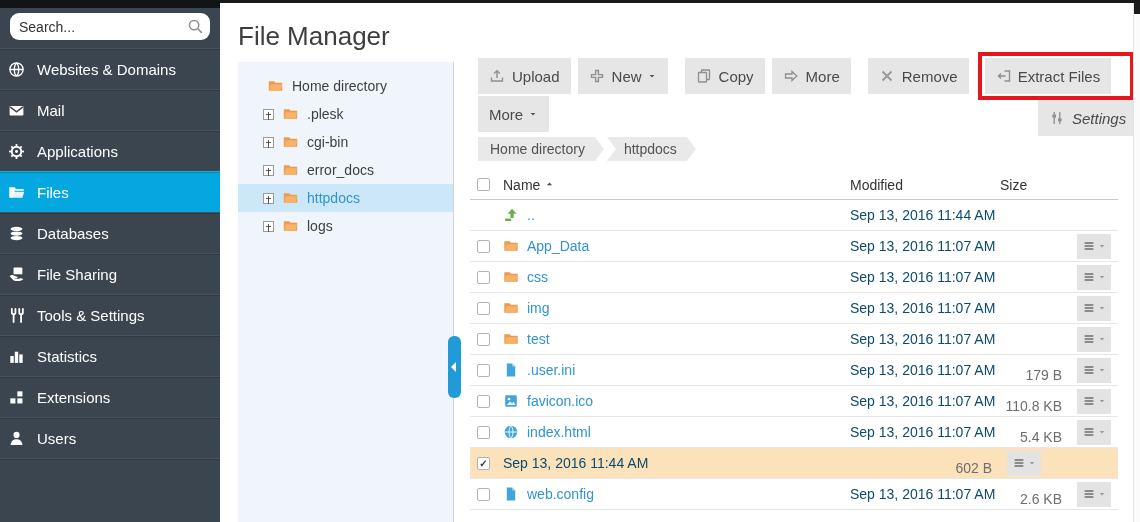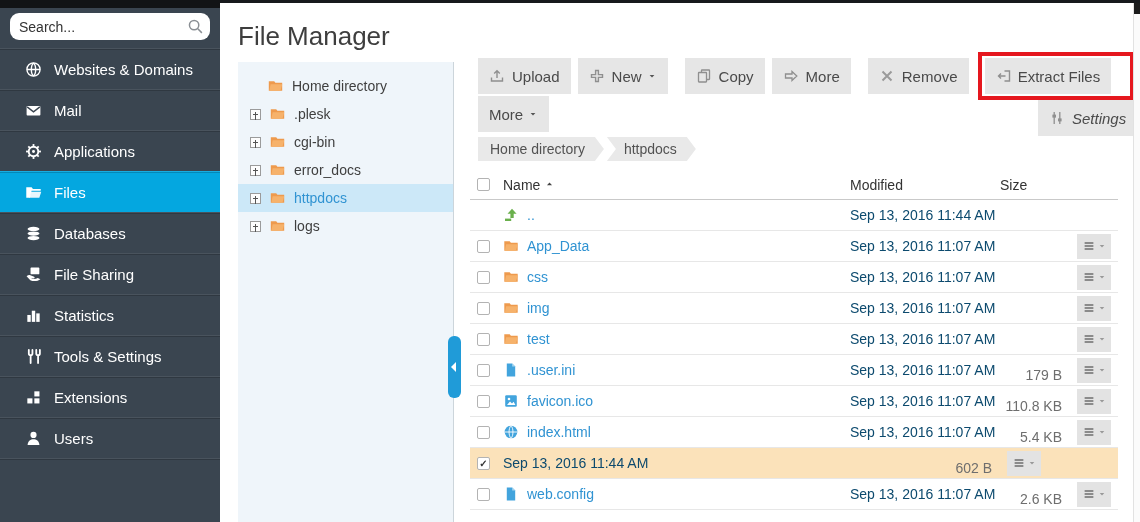--- a/index.html
+++ b/index.html
@@ -16,40 +16,40 @@
   .sidebar-topbar { height:8px; background:#121416; }
   .search-wrap { margin:5px 10px 8px 10px; height:27px; position:relative; background:#fff; border-radius:9px; }
   .search-wrap input {
     width:100%; height:27px; border:0; outline:none; background:transparent;
     padding:0 30px 0 9px; font-size:14px; color:#333; font-family:inherit;
   }
   .search-wrap input::placeholder { color:#333; opacity:1; }
   .search-icon { position:absolute; right:6px; top:5px; width:17px; height:17px; }
   .search-icon svg { width:17px; height:17px; }
   .nav-item {
-    height:41px; display:flex; align-items:center; padding-left:24px;
+    height:41px; display:flex; align-items:center; padding-left:7px;
     color:#fff; font-size:15px; cursor:pointer;
     border-top:1px solid rgba(255,255,255,0.08);
     box-shadow:inset 0 1px 0 rgba(0,0,0,0.18);
   }
   .nav-item.active { background:var(--sidebar-active,#04a7e0); }
   .nav-icon { width:18px; height:17px; margin-right:12px; flex:none; display:flex; align-items:center; justify-content:center; }
   .nav-icon svg { width:17px; height:17px; }
   .nav-end { border-top:1px solid rgba(255,255,255,0.08); box-shadow:inset 0 1px 0 rgba(0,0,0,0.18); height:24px; }
 
   
   .page-title { position:absolute; left:238px; top:21px; font-size:26px; color:#3e3e3e; }
 
   
   .tree-panel {
     position:absolute; left:238px; top:62px; width:216px; height:460px;
     background:var(--tree-bg,#eff5fa); border-right:1px solid #ccd5db; padding-top:10px;
   }
   .tree-row { height:28px; display:flex; align-items:center; font-size:14px; color:#3f3f3f; cursor:pointer; }
-  .tree-row.child { padding-left:12px; }
+  .tree-row.child { padding-left:25px; }
   .tree-row.root  { padding-left:10px; }
   .tree-row.selected { background:var(--tree-selected,#cce8f8); }
   .tree-row.selected .tree-label { color:var(--link,#2f8fd0); }
   .expander { width:11px; height:11px; margin-right:7px; flex:none; }
   .expander svg { width:11px; height:11px; display:block; }
   .tree-row.root .expander { visibility:hidden; }
   .tree-folder { width:19px; height:16px; margin-right:7px; flex:none; }
   .tree-folder svg { width:19px; height:16px; display:block; }
 
   .tree-handle {
@@ -205,38 +205,38 @@
         <span class="nav-icon">
           <svg viewBox="0 0 16 16" fill="#fff">
             <rect x="5.2" y="1.5" width="8.3" height="6.3" rx="0.8"></rect>
             <path d="M1.5 9.6c1.2-1 2.4-1.5 3.5-1l3.6 1.5c.8.4.6 1.6-.4 1.6H5.6c2 .9 4.4.9 6.4-.3l2.5 1c-2.5 2-6.5 2.3-9.5 1z"></path>
           </svg>
         </span>
         <span>File Sharing</span>
       </div>
       <div class="nav-item">
         <span class="nav-icon">
-          <svg viewBox="0 0 16 16" fill="#fff">
-            <rect x="2.2" y="7.5" width="3.2" height="6.5"></rect>
-            <rect x="6.4" y="3.5" width="3.2" height="10.5"></rect>
-            <rect x="10.6" y="6" width="3.2" height="8"></rect>
-          </svg>
-        </span>
-        <span>Statistics</span>
-      </div>
-      <div class="nav-item">
-        <span class="nav-icon">
           <svg viewBox="0 0 16 16" fill="none" stroke="#fff" stroke-width="1.7" stroke-linecap="round">
             <path d="M3.6 1.8v3.4c0 1 .7 1.7 1.7 1.7v7.3"></path>
             <path d="M7 1.8v3.4c0 1-.7 1.7-1.7 1.7"></path>
             <path d="M10.6 1.8v3.4c0 1 .7 1.7 1.7 1.7v7.3"></path>
             <path d="M14 1.8v3.4c0 1-.7 1.7-1.7 1.7"></path>
           </svg>
         </span>
         <span>Tools &amp; Settings</span>
+      </div>
+      <div class="nav-item">
+        <span class="nav-icon">
+          <svg viewBox="0 0 16 16" fill="#fff">
+            <rect x="2.2" y="7.5" width="3.2" height="6.5"></rect>
+            <rect x="6.4" y="3.5" width="3.2" height="10.5"></rect>
+            <rect x="10.6" y="6" width="3.2" height="8"></rect>
+          </svg>
+        </span>
+        <span>Statistics</span>
       </div>
       <div class="nav-item">
         <span class="nav-icon">
           <svg viewBox="0 0 16 16" fill="#fff">
             <rect x="2.2" y="8.8" width="4.8" height="4.8"></rect>
             <rect x="8.8" y="8.8" width="4.8" height="4.8"></rect>
             <rect x="8.8" y="2.2" width="4.8" height="4.8"></rect>
           </svg>
         </span>
         <span>Extensions</span>

